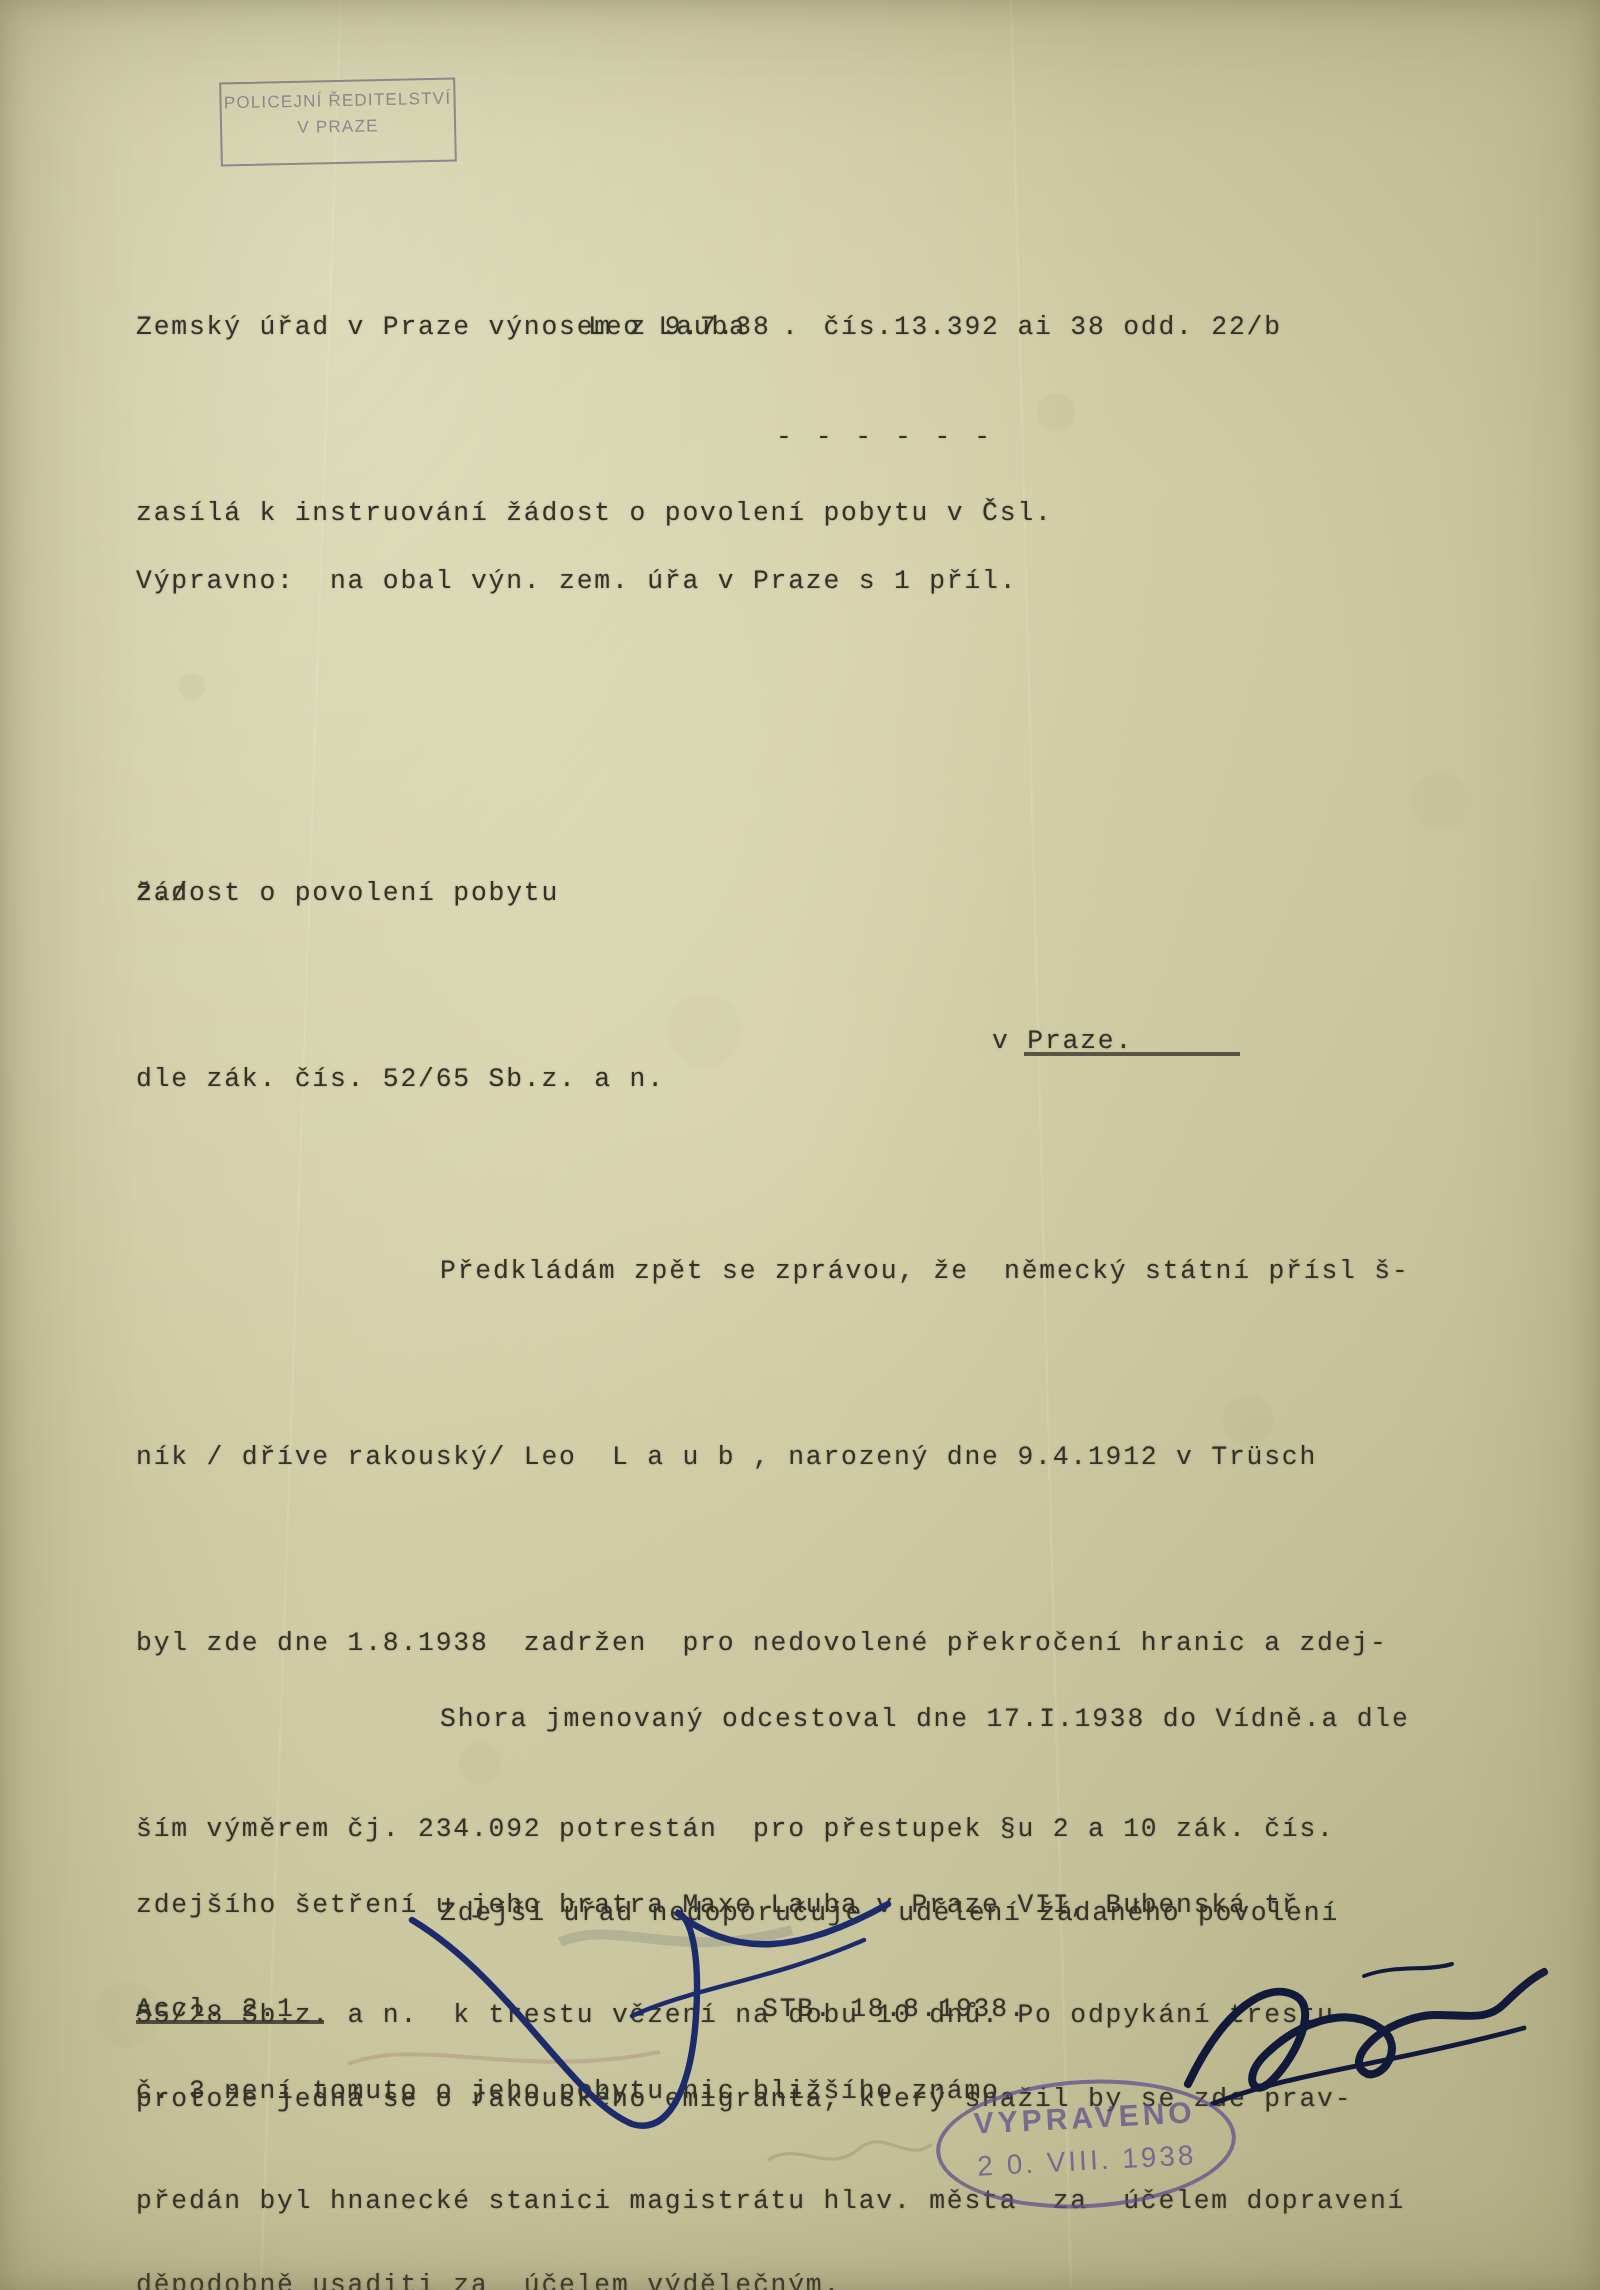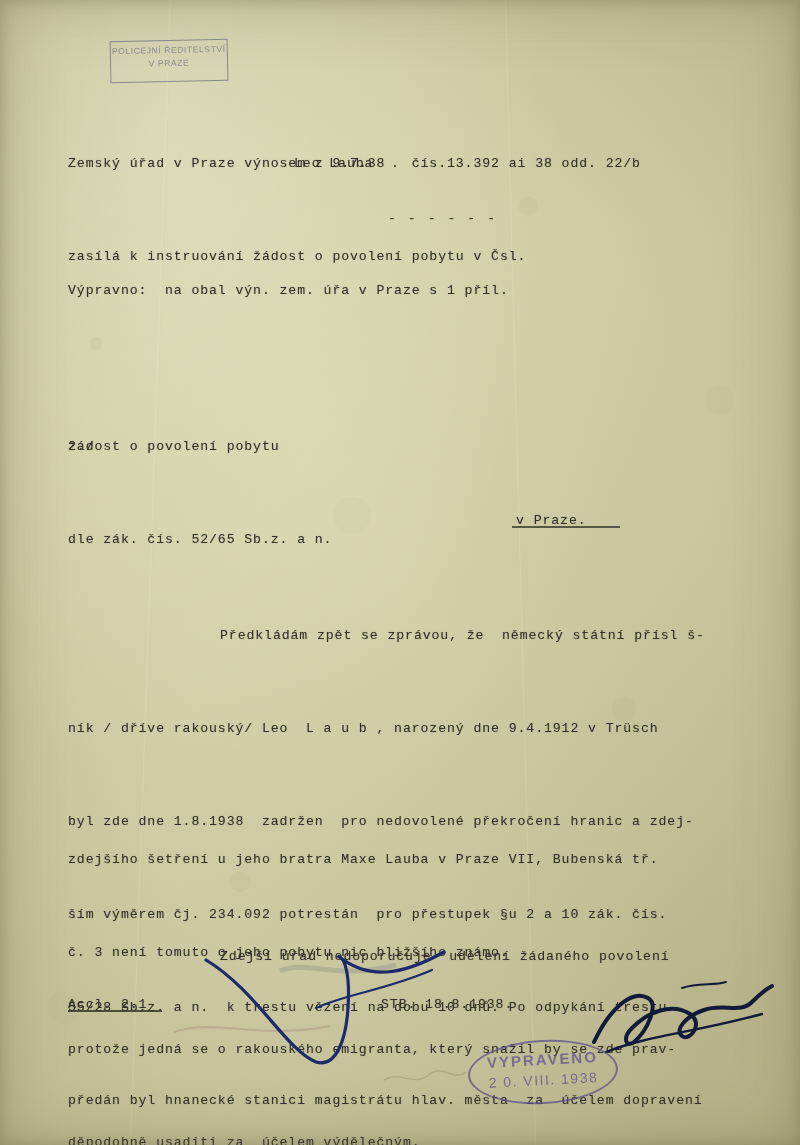--- a/index.html
+++ b/index.html
@@ -154,34 +154,35 @@
 
   <div class="typed" style="left:68px; top:275px;">Výpravno:  na obal výn. zem. úřa v Praze s 1 příl.</div>
 
   <div class="block typed" style="left:68px; top:369px;">
     <div class="line">žádost o povolení pobytu</div>
     <div class="line">dle zák. čís. 52/65 Sb.z. a n.</div>
   </div>
 
   <div class="typed" style="left:68px; top:431px;">2./</div>
 
-  <div class="typed" style="left:496px; top:505px;margin-left:20px;">v Praze.</div>
+  <div class="typed" style="left:496px; top:505px;">v Praze.</div>
   <div class="praze-underline" style="left:512px; top:526px; width:108px;"></div>
 
   <div class="block typed" style="left:68px; top:558px;">
     <div class="line" style="padding-left:152px;">Předkládám zpět se zprávou, že  německý státní přísl š-</div>
     <div class="line">ník / dříve rakouský/ Leo  L a u b , narozený dne 9.4.1912 v Trüsch</div>
     <div class="line">byl zde dne 1.8.1938  zadržen  pro nedovolené překročení hranic a zdej-</div>
     <div class="line">ším výměrem čj. 234.092 potrestán  pro přestupek §u 2 a 10 zák. čís.</div>
     <div class="line">55/28 Sb.z. a n.  k trestu vězení na dobu 10 dnů. Po odpykání trestu</div>
     <div class="line">předán byl hnanecké stanici magistrátu hlav. města  za  účelem dopravení</div>
     
   </div>
 
   <div class="block typed" style="left:68px; top:782px;">
+    <div class="line" style="padding-left:152px;">Shora jmenovaný odcestoval dne 17.I.1938 do Vídně.a dle</div>
     <div class="line">zdejšího šetření u jeho bratra Maxe Lauba v Praze VII, Bubenská tř.</div>
     <div class="line">č. 3 není tomuto o jeho pobytu nic bližšího známo.</div>
   </div>
 
   <div class="block typed" style="left:68px; top:879px;">
     <div class="line" style="padding-left:152px;">Zdejší úřad nedoporučuje  udělení žádaného povolení</div>
     <div class="line">protože jedná se o rakouského emigranta, který snažil by se zde prav-</div>
     <div class="line">děpodobně usaditi za  účelem výdělečným.</div>
   </div>
 

